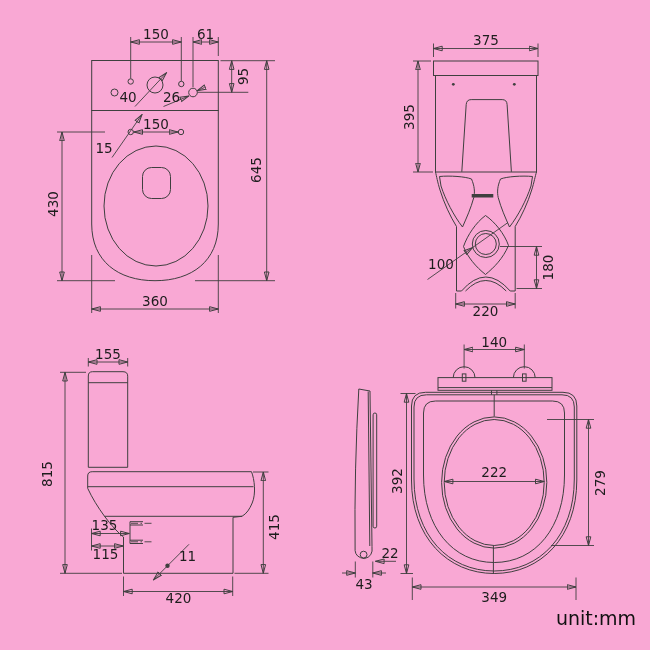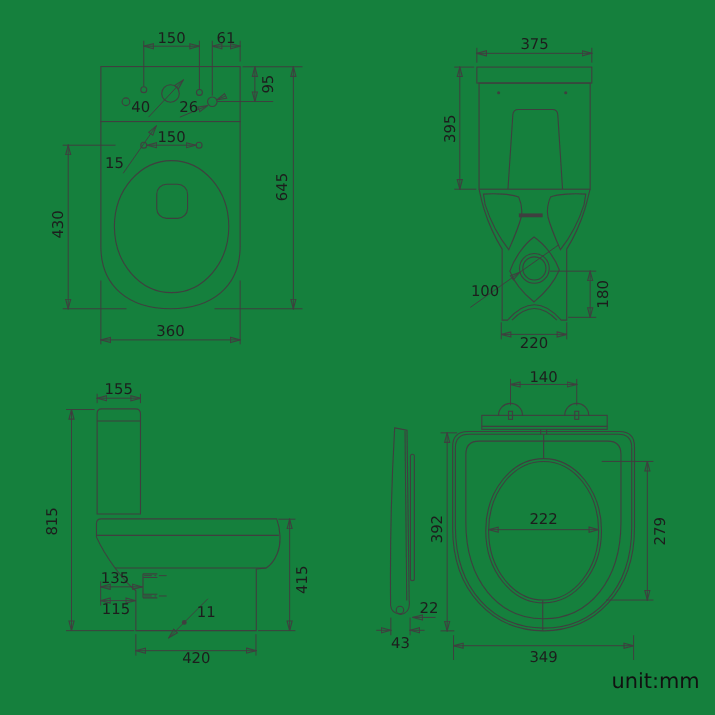--- a/index.html
+++ b/index.html
@@ -1,16 +1,16 @@
 <!DOCTYPE html>
 <html><head>
 <meta charset="utf-8">
 <style>
   html,body{margin:0;padding:0;background:#ffffff;}
-  .canvas{position:relative;width:650px;height:650px;background:#15803d;overflow:hidden;
+  .canvas{position:relative;width:650px;height:650px;background:#f9a8d4;overflow:hidden;
           font-family:"DejaVu Sans",sans-serif;}
   svg{display:block;}
   .ln path,.ln line,.ln rect,.ln ellipse,.ln circle,.ln polyline{
     fill:none;stroke:#3f3f3f;stroke-width:1;}
   .ln .fill{fill:#3f3f3f;stroke:none;}
   .ln .dashdot{stroke-dasharray:7 2.5 1.5 2.5;stroke-width:0.9;}
   .ln .dim{stroke-width:0.9;}
   text{font-family:"DejaVu Sans",sans-serif;font-size:13.5px;fill:#1d1d1d;
        text-anchor:middle;}
   text.unit{font-size:19px;fill:#111;}

